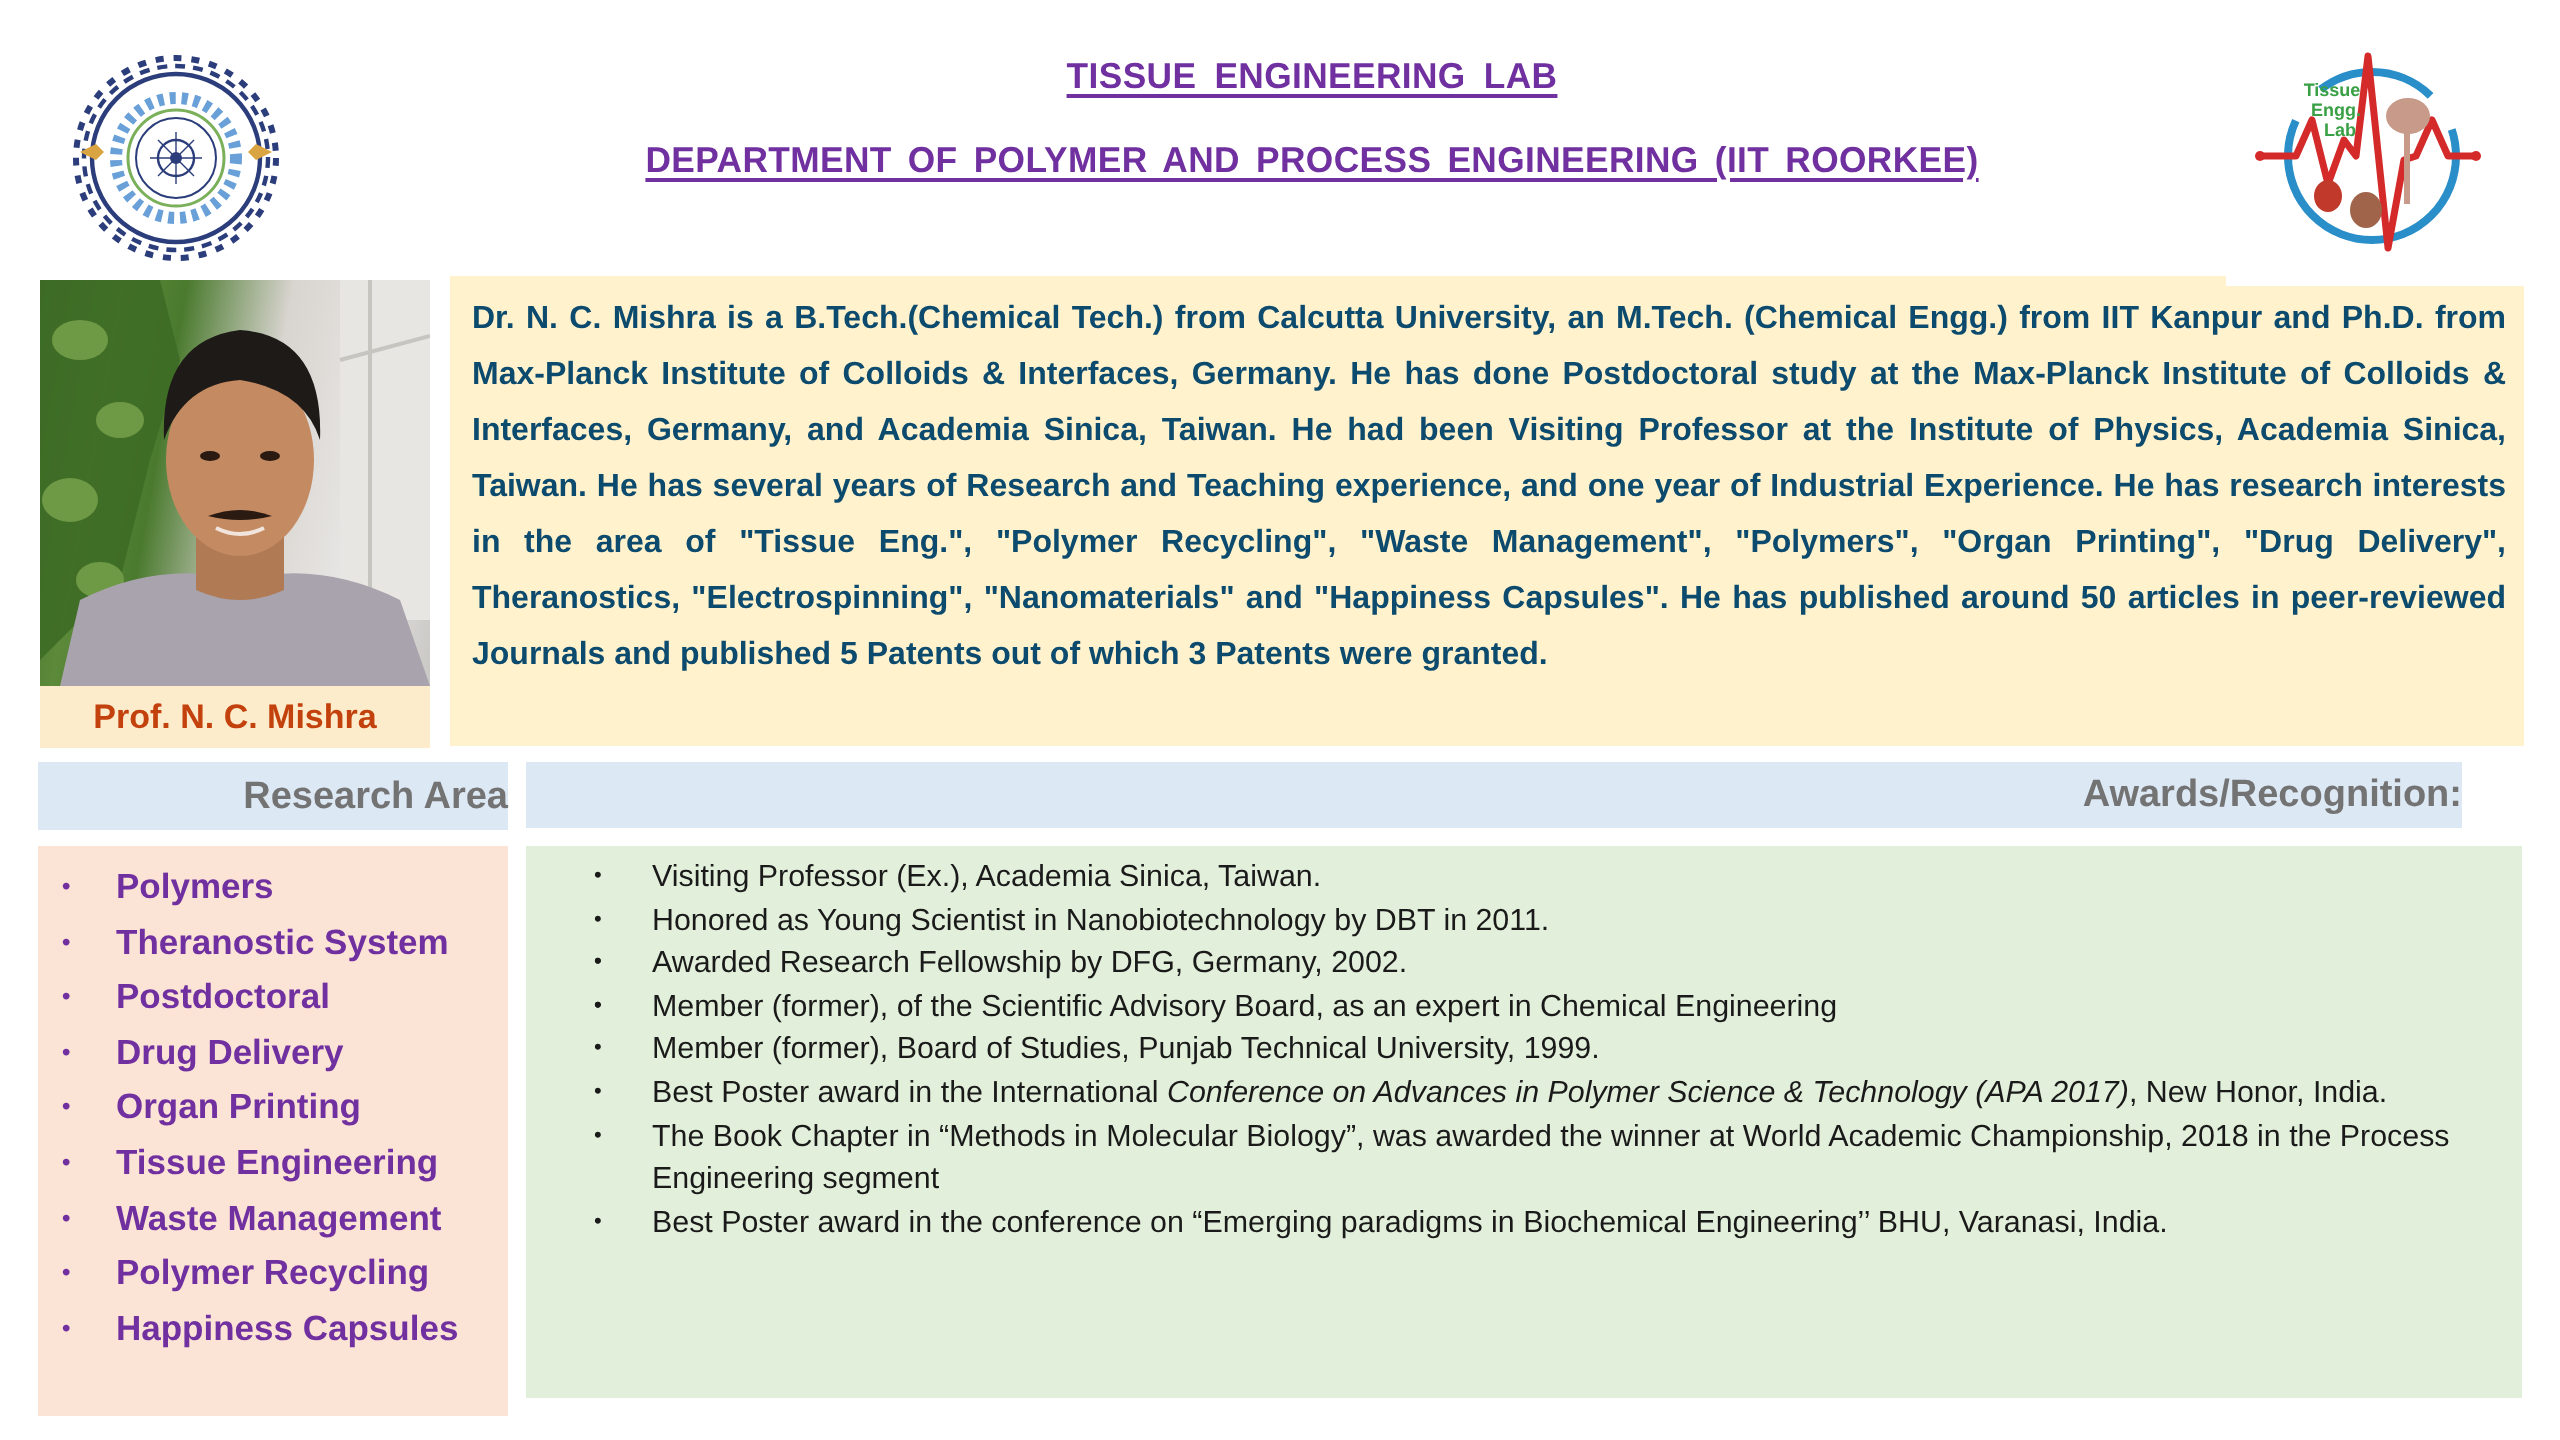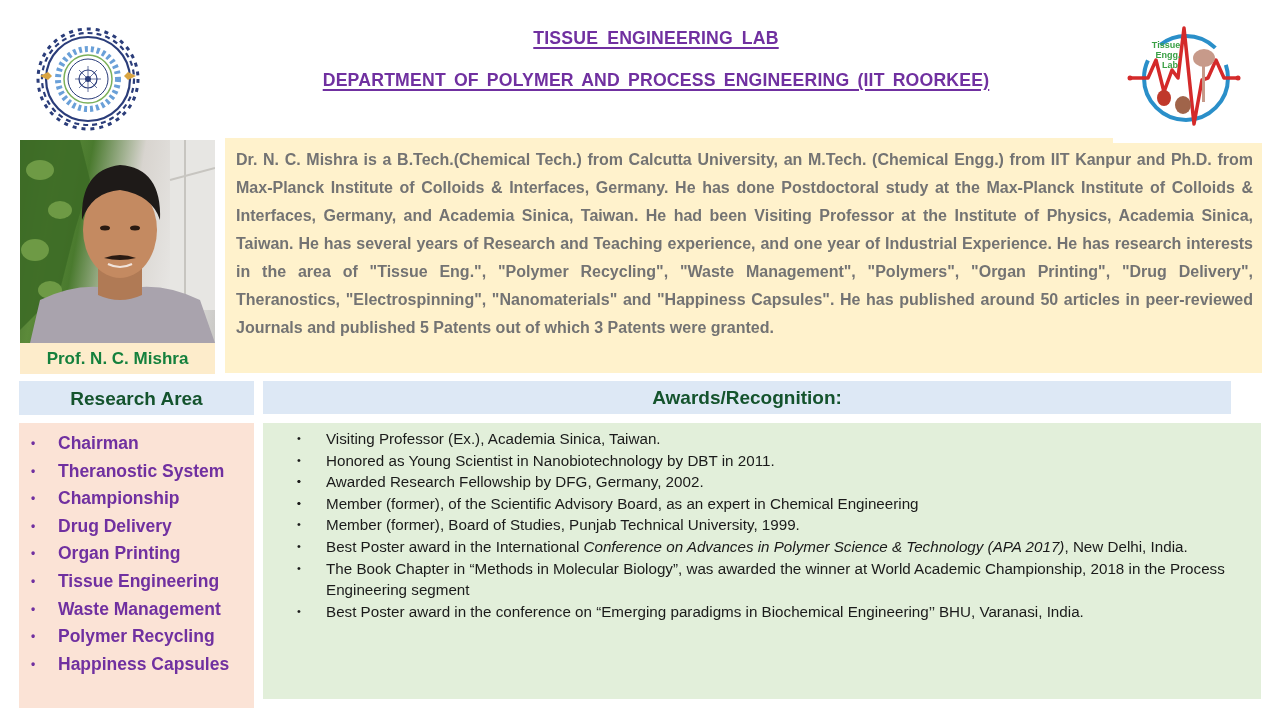--- a/index.html
+++ b/index.html
@@ -23,31 +23,31 @@
   .iit-logo { left: 34px; top: 26px; width: 108px; height: 106px; }
 
   
   .lab-logo { left: 1126px; top: 20px; width: 118px; height: 112px; text-align: center; }
 
   
   .photo { left: 20px; top: 140px; width: 195px; height: 203px; overflow: hidden;
     background: linear-gradient(100deg, #3f6a2a 0%, #5c8a3a 18%, #4a7a2e 32%, #d8d4cf 55%, #e9e8e6 80%, #c9c8c5 100%); }
   .photo svg { display: block; }
   .caption { left: 20px; top: 343px; width: 195px; height: 31px; background: #fdeccb;
-    color: #15803d; font-weight: bold; font-size: 17px; text-align: center; line-height: 31px; }
+    color: #c2410c; font-weight: bold; font-size: 17px; text-align: center; line-height: 31px; }
 
   
   .bio { left: 225px; top: 143px; width: 1037px; height: 230px; background: #fff2cc; }
   .bio-notch { left: 225px; top: 138px; width: 888px; height: 6px; background: #fff2cc; }
-  .bio-text { left: 236px; top: 146px; width: 1017px; color: #737373; font-weight: bold;
+  .bio-text { left: 236px; top: 146px; width: 1017px; color: #0c4a6e; font-weight: bold;
     font-size: 16px; line-height: 28px; text-align: justify; text-align-last: left; }
 
   
-  .sec-head { background: #dde8f5; color: #14532d; font-weight: bold; font-size: 19px;
-    text-align: center; }
+  .sec-head { background: #dde8f5; color: #737373; font-weight: bold; font-size: 19px;
+    text-align: right; }
   .research-head { left: 19px; top: 381px; width: 235px; height: 34px; line-height: 35px; }
   .awards-head { left: 263px; top: 381px; width: 968px; height: 33px; line-height: 33px; }
 
   
   .research-box { left: 19px; top: 423px; width: 235px; height: 285px; background: #fbe3d6; }
   .research-list { position: absolute; left: 0; top: 7px; list-style: none; }
   .research-list li { position: relative; height: 27.6px; line-height: 27.6px; padding-left: 39px;
     color: #7030a0; font-weight: bold; font-size: 17.5px; white-space: nowrap; }
   .research-list li .bullet { position: absolute; left: 12px; top: 0; font-size: 12px; color: #7030a0; }
 
@@ -139,39 +139,39 @@
 </div>
 <div class="abs caption">Prof. N. C. Mishra</div>
 
 <div class="abs bio-notch"></div>
 <div class="abs bio"></div>
 <div class="abs bio-text">Dr. N. C. Mishra is a B.Tech.(Chemical Tech.) from Calcutta University, an M.Tech. (Chemical Engg.) from IIT Kanpur and Ph.D. from Max-Planck Institute of Colloids &amp; Interfaces, Germany. He has done Postdoctoral study at the Max-Planck Institute of Colloids &amp; Interfaces, Germany, and Academia Sinica, Taiwan. He had been Visiting Professor at the Institute of Physics, Academia Sinica, Taiwan. He has several years of Research and Teaching experience, and one year of Industrial Experience. He has research interests in the area of "Tissue Eng.", "Polymer Recycling", "Waste Management", "Polymers", "Organ Printing", "Drug Delivery", Theranostics, "Electrospinning", "Nanomaterials" and "Happiness Capsules". He has published around 50 articles in peer-reviewed Journals and published 5 Patents out of which 3 Patents were granted.</div>
 
 <div class="abs sec-head research-head">Research Area</div>
 <div class="abs research-box">
   <ul class="research-list">
-    <li><span class="bullet">•</span><span>Chairman</span></li>
+    <li><span class="bullet">•</span><span>Polymers</span></li>
     <li><span class="bullet">•</span><span>Theranostic System</span></li>
-    <li><span class="bullet">•</span><span>Championship</span></li>
+    <li><span class="bullet">•</span><span>Postdoctoral</span></li>
     <li><span class="bullet">•</span><span>Drug Delivery</span></li>
     <li><span class="bullet">•</span><span>Organ Printing</span></li>
     <li><span class="bullet">•</span><span>Tissue Engineering</span></li>
     <li><span class="bullet">•</span><span>Waste Management</span></li>
     <li><span class="bullet">•</span><span>Polymer Recycling</span></li>
     <li><span class="bullet">•</span><span>Happiness Capsules</span></li>
   </ul>
 </div>
 
 <div class="abs sec-head awards-head">Awards/Recognition:</div>
 <div class="abs awards-box">
   <ul class="awards-list">
     <li><span class="bullet">•</span><span>Visiting Professor (Ex.), Academia  Sinica, Taiwan.</span></li>
     <li><span class="bullet">•</span><span>Honored as Young Scientist in Nanobiotechnology  by DBT in 2011.</span></li>
     <li><span class="bullet">•</span></li>
     <li><span class="bullet">•</span><span>Awarded Research Fellowship by DFG, Germany, 2002.</span></li>
     <li><span class="bullet">•</span></li>
     <li><span class="bullet">•</span><span>Member (former), of the Scientific Advisory Board, as an expert in Chemical Engineering</span></li>
     <li><span class="bullet">•</span><span>Member (former), Board of Studies, Punjab Technical University, 1999.</span></li>
-    <li><span class="bullet">•</span><span>Best Poster award in the International </span><i>Conference on Advances in Polymer Science &amp; Technology (APA 2017)</i><span>, New Delhi, India.</span></li>
+    <li><span class="bullet">•</span><span>Best Poster award in the International </span><i>Conference on Advances in Polymer Science &amp; Technology (APA 2017)</i><span>, New Honor, India.</span></li>
     <li><span class="bullet">•</span><span>The Book Chapter in “Methods in Molecular Biology”, was awarded the winner at World Academic  Championship, 2018 in the Process Engineering  segment</span></li>
     <li><span class="bullet">•</span><span>Best Poster award in the conference on “Emerging paradigms  in Biochemical  Engineering’’ BHU, Varanasi,  India.</span></li>
   </ul>
 </div>
 
 </body></html>

